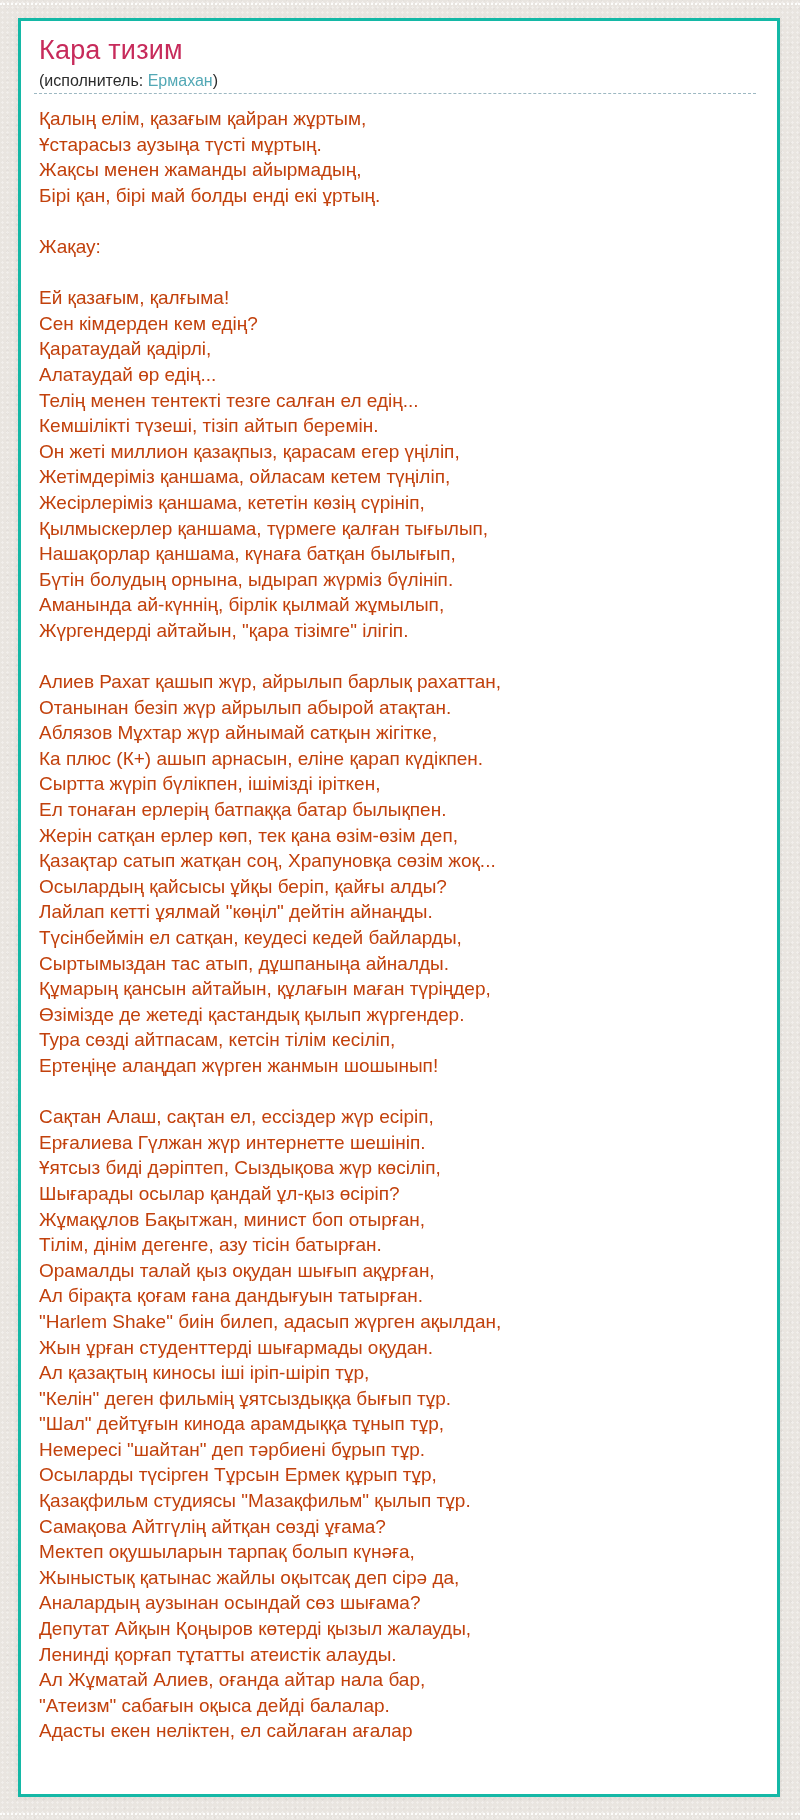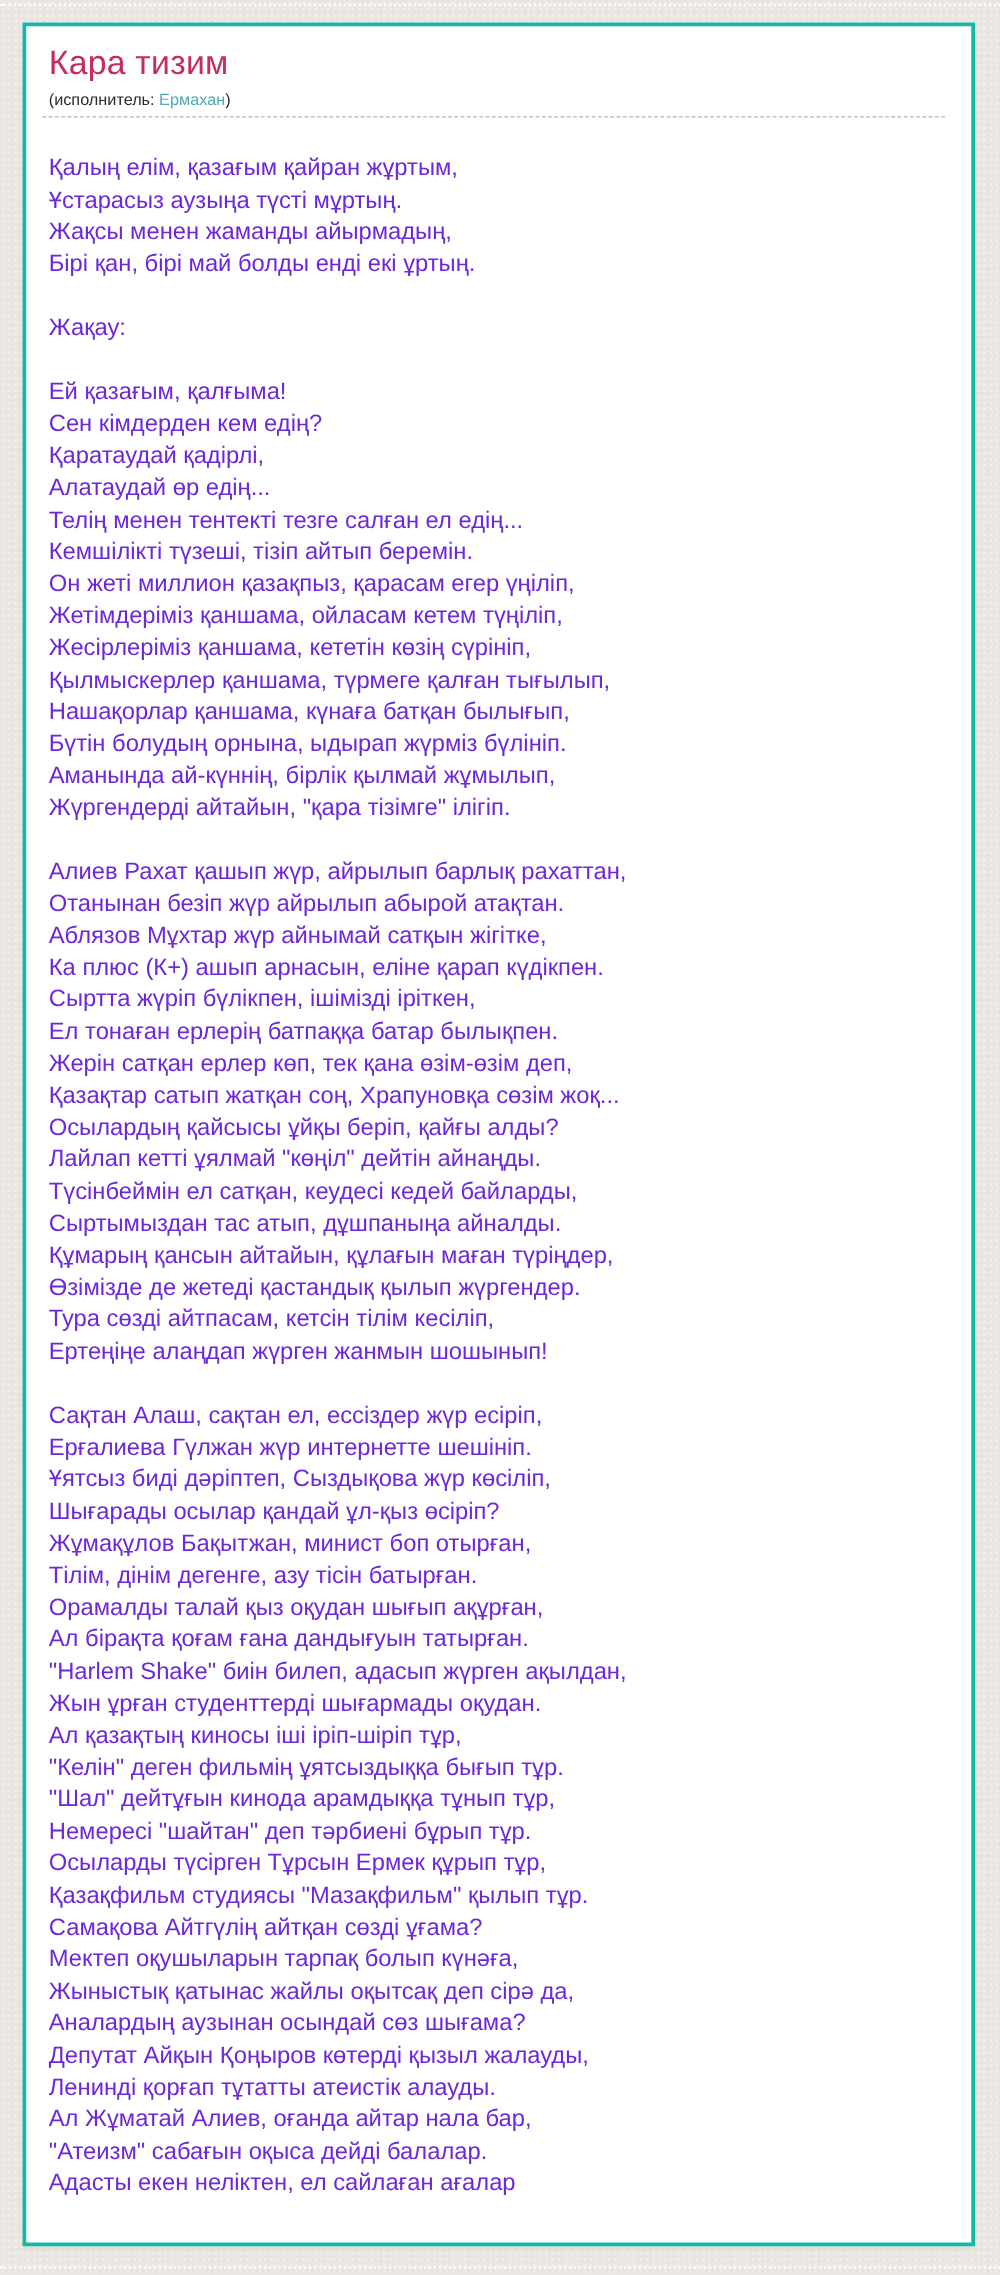--- a/index.html
+++ b/index.html
@@ -33,39 +33,38 @@
   }
   .page-title {
     position: absolute; left: 18px; top: 14px;
     margin: 0;
     font-size: 27px; font-weight: 400;
     color: #c72b5b;
     letter-spacing: 0.2px;
   }
   .artist-line {
     position: absolute; left: 18px; top: 51px;
-    font-size: 13px; color: #2b2b2b;
+    font-size: 16px; color: #2b2b2b;
   }
   .artist-link {
     color: #52a8b5;
     text-decoration: none;
     cursor: pointer;
   }
   .separator {
     position: absolute; left: 13px; right: 21px; top: 72px;
     height: 0;
     border-bottom: 1px dashed #9db8c2;
   }
   .lyrics {
     position: absolute; left: 18px; top: 85px; right: 14px;
     font-size: 19px;
     line-height: 25.6px;
-    color: #6d28d9;
+    color: #c2410c;
     white-space: pre-line;
-    margin-top: 16px;
   }
   .logo {
     position: absolute; right: 9px; bottom: 2px;
     cursor: pointer;
     line-height: 1;
   }
   .logo-row { white-space: nowrap; }
   .logo-main {
     font-size: 34px; font-weight: bold;
     color: #2fb2ad;

